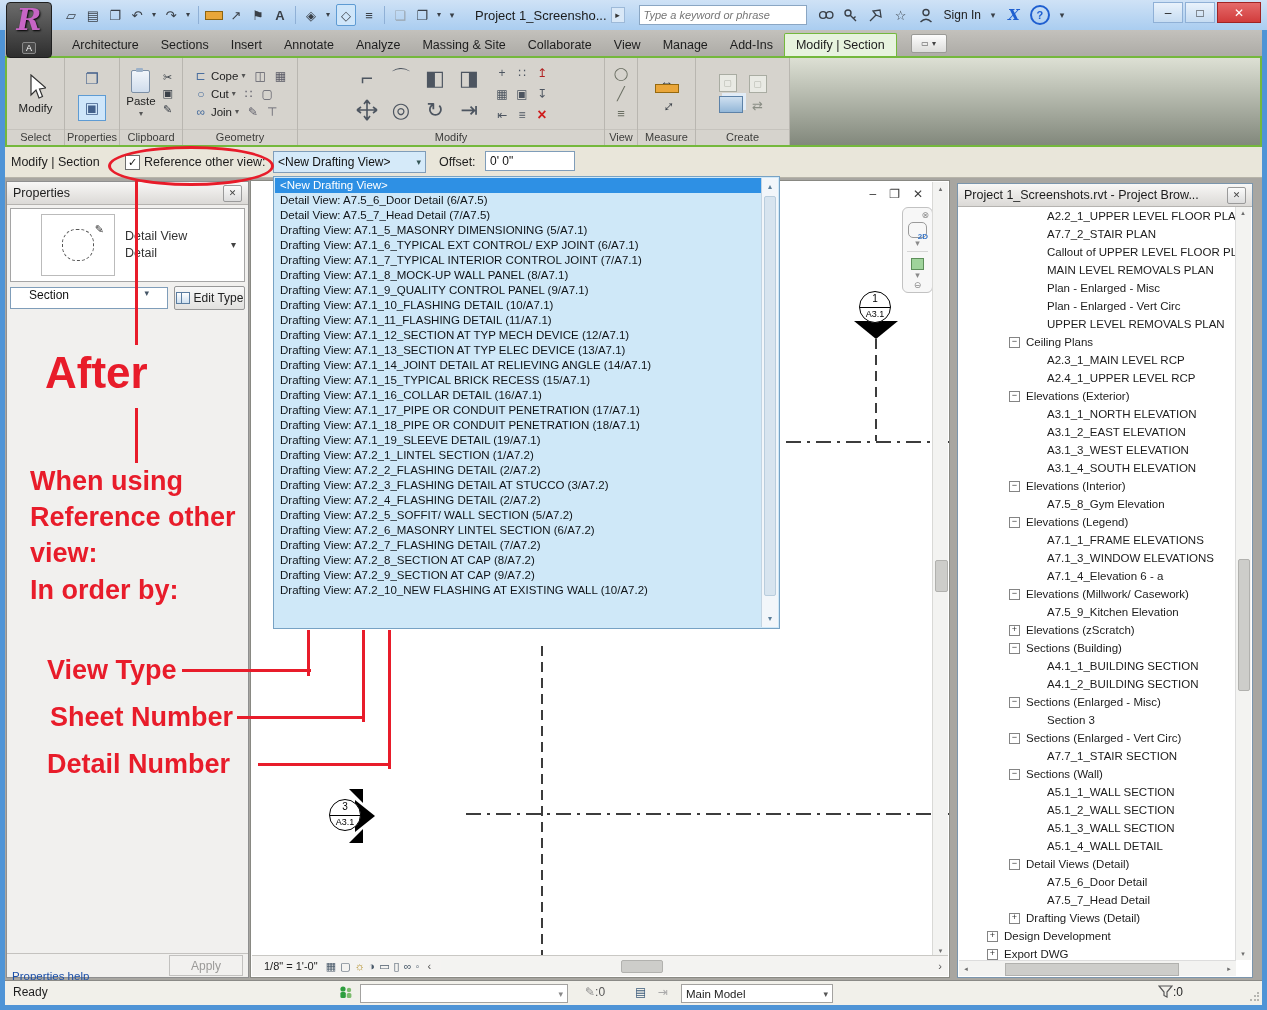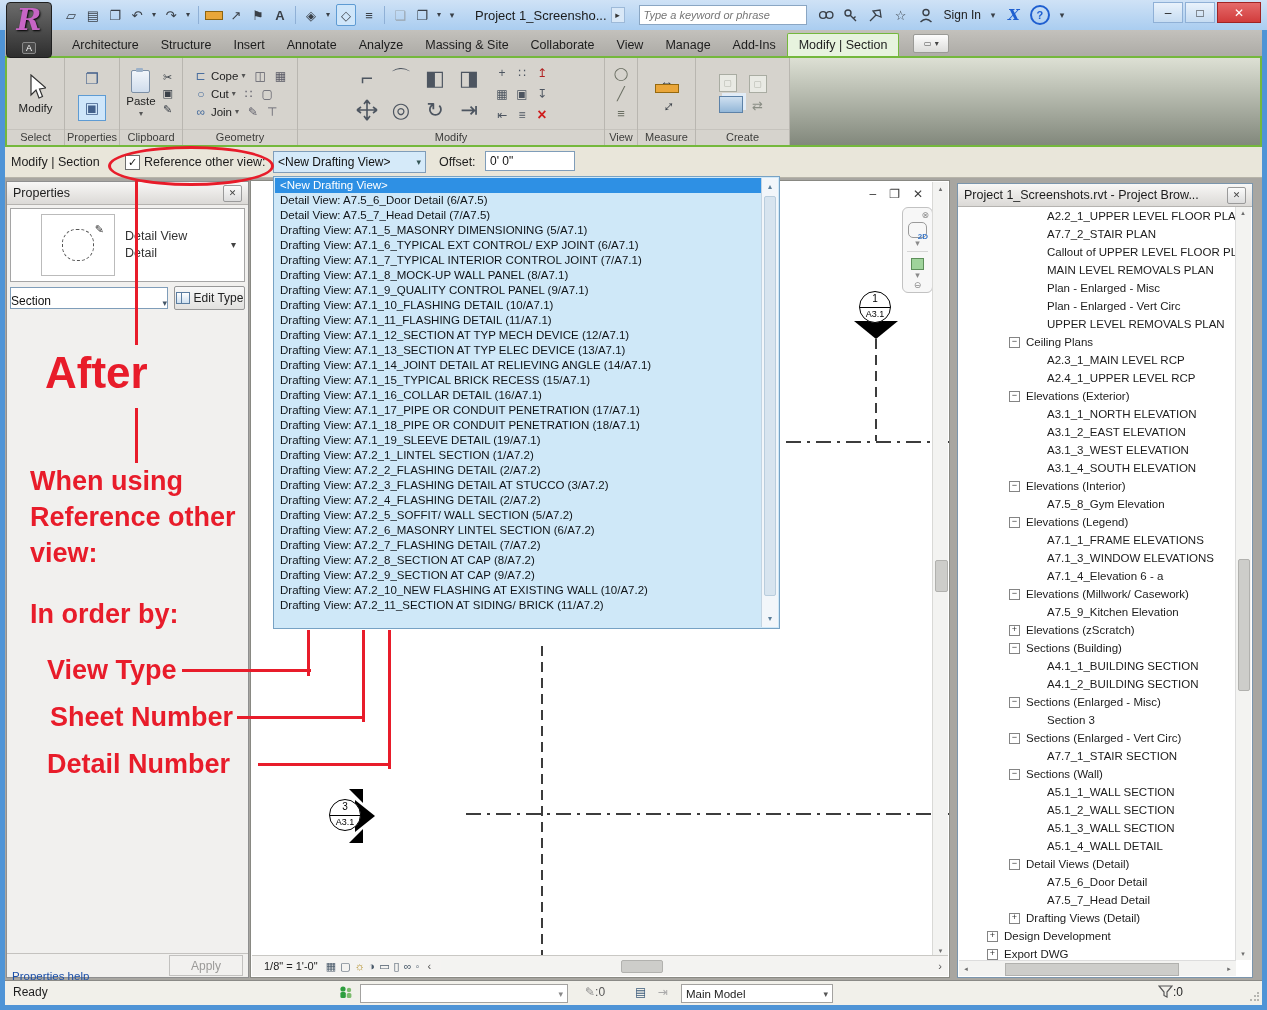--- a/index.html
+++ b/index.html
@@ -82,21 +82,21 @@
   .props{left:6px;top:181px;width:243px;height:797px;background:#f1f0ee;border:1px solid #8f8f8f;box-sizing:border-box;}
   .phead{height:22px;background:linear-gradient(#f8f7f6,#dbd9d6);border-bottom:1px solid #b5b3b0;display:flex;align-items:center;padding:0 6px;font-size:12.5px;color:#1c1c1c;}
   .pclose{margin-left:auto;width:17px;height:15px;background:linear-gradient(#fbfbfb,#dcdcdc);border:1px solid #9a9a9a;font-size:9px;color:#444;display:flex;align-items:center;justify-content:center;border-radius:2px;}
   .typesel{margin:3px;height:72px;background:#fff;border:1px solid #a5a5a5;display:flex;align-items:center;position:relative;}
   .typeicon{width:72px;height:60px;border:1px solid #bbb;margin-left:30px;display:flex;align-items:center;justify-content:center;position:relative;background:#fff;}
   .dashcirc{width:30px;height:30px;border:1.5px dashed #555;border-radius:45% 45% 45% 45%;}
   .typeicon .pen{position:absolute;right:10px;top:8px;font-size:11px;color:#333;}
   .typetext{margin-left:10px;font-size:12.5px;color:#333;line-height:17px;}
   .typesel .dd{position:absolute;right:8px;top:30px;font-size:10px;color:#444;}
   .selrow{margin:2px 3px;height:25px;display:flex;gap:6px;align-items:center;}
-  .pcombo{flex:0 0 158px;height:22px;background:#fff;border:1px solid #7f9db9;display:flex;align-items:flex-end;justify-content:space-between;padding:0 0;font-size:12px;color:#111;box-sizing:border-box;}
+  .pcombo{flex:0 0 158px;height:22px;background:#fff;border:1px solid #7f9db9;display:flex;align-items:flex-start;justify-content:space-between;padding:0 18px;font-size:12px;color:#111;box-sizing:border-box;}
   .edittype{height:22px;flex:1;background:linear-gradient(#f8f8f8,#e2e1df);border:1px solid #979797;border-radius:2px;display:flex;align-items:center;justify-content:center;gap:4px;font-size:12px;color:#222;}
   .etgrid{width:12px;height:10px;border:1px solid #5b7da0;background:linear-gradient(#fff,#cfe0f0);position:relative;}
   .etgrid:before{content:"";position:absolute;left:4px;top:0;bottom:0;width:1px;background:#5b7da0;}
   .pfoot{position:absolute;left:0;right:0;bottom:0;height:24px;border-top:1px solid #c4c2bf;display:flex;align-items:center;padding:0 5px;box-sizing:border-box;}
   .phelp{font-size:11.5px;color:#1b4fa8;text-decoration:underline;margin-top:20px;}
   .papply{margin-left:auto;width:72px;height:19px;background:#f2f1ef;border:1px solid #c2c1bf;color:#9b9a98;font-size:12px;display:flex;align-items:center;justify-content:center;}
   
   .drawing{left:250px;top:180px;width:700px;height:798px;background:#fff;border:1px solid #898983;box-sizing:border-box;}
   .winctl{position:absolute;top:6px;right:26px;display:flex;gap:13px;font-size:12px;color:#3c3c3c;}
   .navbar{position:absolute;right:16px;top:26px;width:31px;height:86px;border:1px solid #c2c2c2;border-radius:6px;background:rgba(246,246,246,.9);display:flex;flex-direction:column;align-items:center;padding:2px 0;box-sizing:border-box;font-size:9px;color:#8b8b8b;}
@@ -228,21 +228,21 @@
     </div>
   </div>
   <div class="ab appbtn">
     <span class="R">R</span>
     <span class="keytip">A</span>
   </div>
 
   <div class="ab tabbar">
     <div style="display:flex;align-items:flex-end">
         <div class="tab">Architecture</div>
-        <div class="tab">Structure</div>
+        <div class="tab">Sections</div>
         <div class="tab">Insert</div>
         <div class="tab">Annotate</div>
         <div class="tab">Analyze</div>
         <div class="tab">Massing &amp; Site</div>
         <div class="tab">Collaborate</div>
         <div class="tab">View</div>
         <div class="tab">Manage</div>
         <div class="tab">Add-Ins</div>
         <div class="tab active">Modify | Section</div>
       </div>
@@ -681,21 +681,20 @@
         <div class="dditem">Drafting View: A7.2_1_LINTEL SECTION (1/A7.2)</div>
         <div class="dditem">Drafting View: A7.2_2_FLASHING DETAIL (2/A7.2)</div>
         <div class="dditem">Drafting View: A7.2_3_FLASHING DETAIL AT STUCCO (3/A7.2)</div>
         <div class="dditem">Drafting View: A7.2_4_FLASHING DETAIL (2/A7.2)</div>
         <div class="dditem">Drafting View: A7.2_5_SOFFIT/ WALL SECTION (5/A7.2)</div>
         <div class="dditem">Drafting View: A7.2_6_MASONRY LINTEL SECTION (6/A7.2)</div>
         <div class="dditem">Drafting View: A7.2_7_FLASHING DETAIL (7/A7.2)</div>
         <div class="dditem">Drafting View: A7.2_8_SECTION AT CAP (8/A7.2)</div>
         <div class="dditem">Drafting View: A7.2_9_SECTION AT CAP (9/A7.2)</div>
         <div class="dditem">Drafting View: A7.2_10_NEW FLASHING AT EXISTING WALL (10/A7.2)</div>
-        <div class="dditem">Drafting View: A7.2_11_SECTION AT SIDING/ BRICK (11/A7.2)</div>
       </div>
     <div class="ddscroll">
       <div class="ddar" style="top:4px">▴</div>
       <div class="ddthumb"></div>
       <div class="ddar" style="bottom:4px">▾</div>
     </div>
   </div>
 
   <div class="ab statusbar">
     <span class="ab sb" style="left:8px">Ready</span>
@@ -724,21 +723,21 @@
 
   <div class="ab ellipse"></div>
   <div class="ab rline" style="left:135px;top:181px;width:3px;height:164px;"></div>
   <div class="ab anno after">After</div>
   <div class="ab rline" style="left:135px;top:408px;width:3px;height:55px;"></div>
   <div class="ab anno bigtxt" style="left:30px;top:463px;">
     <div>When using</div>
       <div>Reference other</div>
       <div>view:</div>
   </div>
-  <div class="ab anno bigtxt" style="left:30px;top:596px;">In order by:</div>
+  <div class="ab anno bigtxt" style="left:30px;top:572px;">In order by:</div>
   <div class="ab anno bigtxt" style="left:47px;top:652px;">View Type</div>
   <div class="ab anno bigtxt" style="left:50px;top:699px;">Sheet Number</div>
   <div class="ab anno bigtxt" style="left:47px;top:746px;">Detail Number</div>
   <div class="ab rline" style="left:182px;top:669px;width:129px;height:3px;"></div>
   <div class="ab rline" style="left:237px;top:716px;width:128px;height:3px;"></div>
   <div class="ab rline" style="left:258px;top:763px;width:133px;height:3px;"></div>
   <div class="ab rline" style="left:307px;top:630px;width:3px;height:46px;"></div>
   <div class="ab rline" style="left:362px;top:630px;width:3px;height:92px;"></div>
   <div class="ab rline" style="left:388px;top:630px;width:3px;height:139px;"></div>
 

